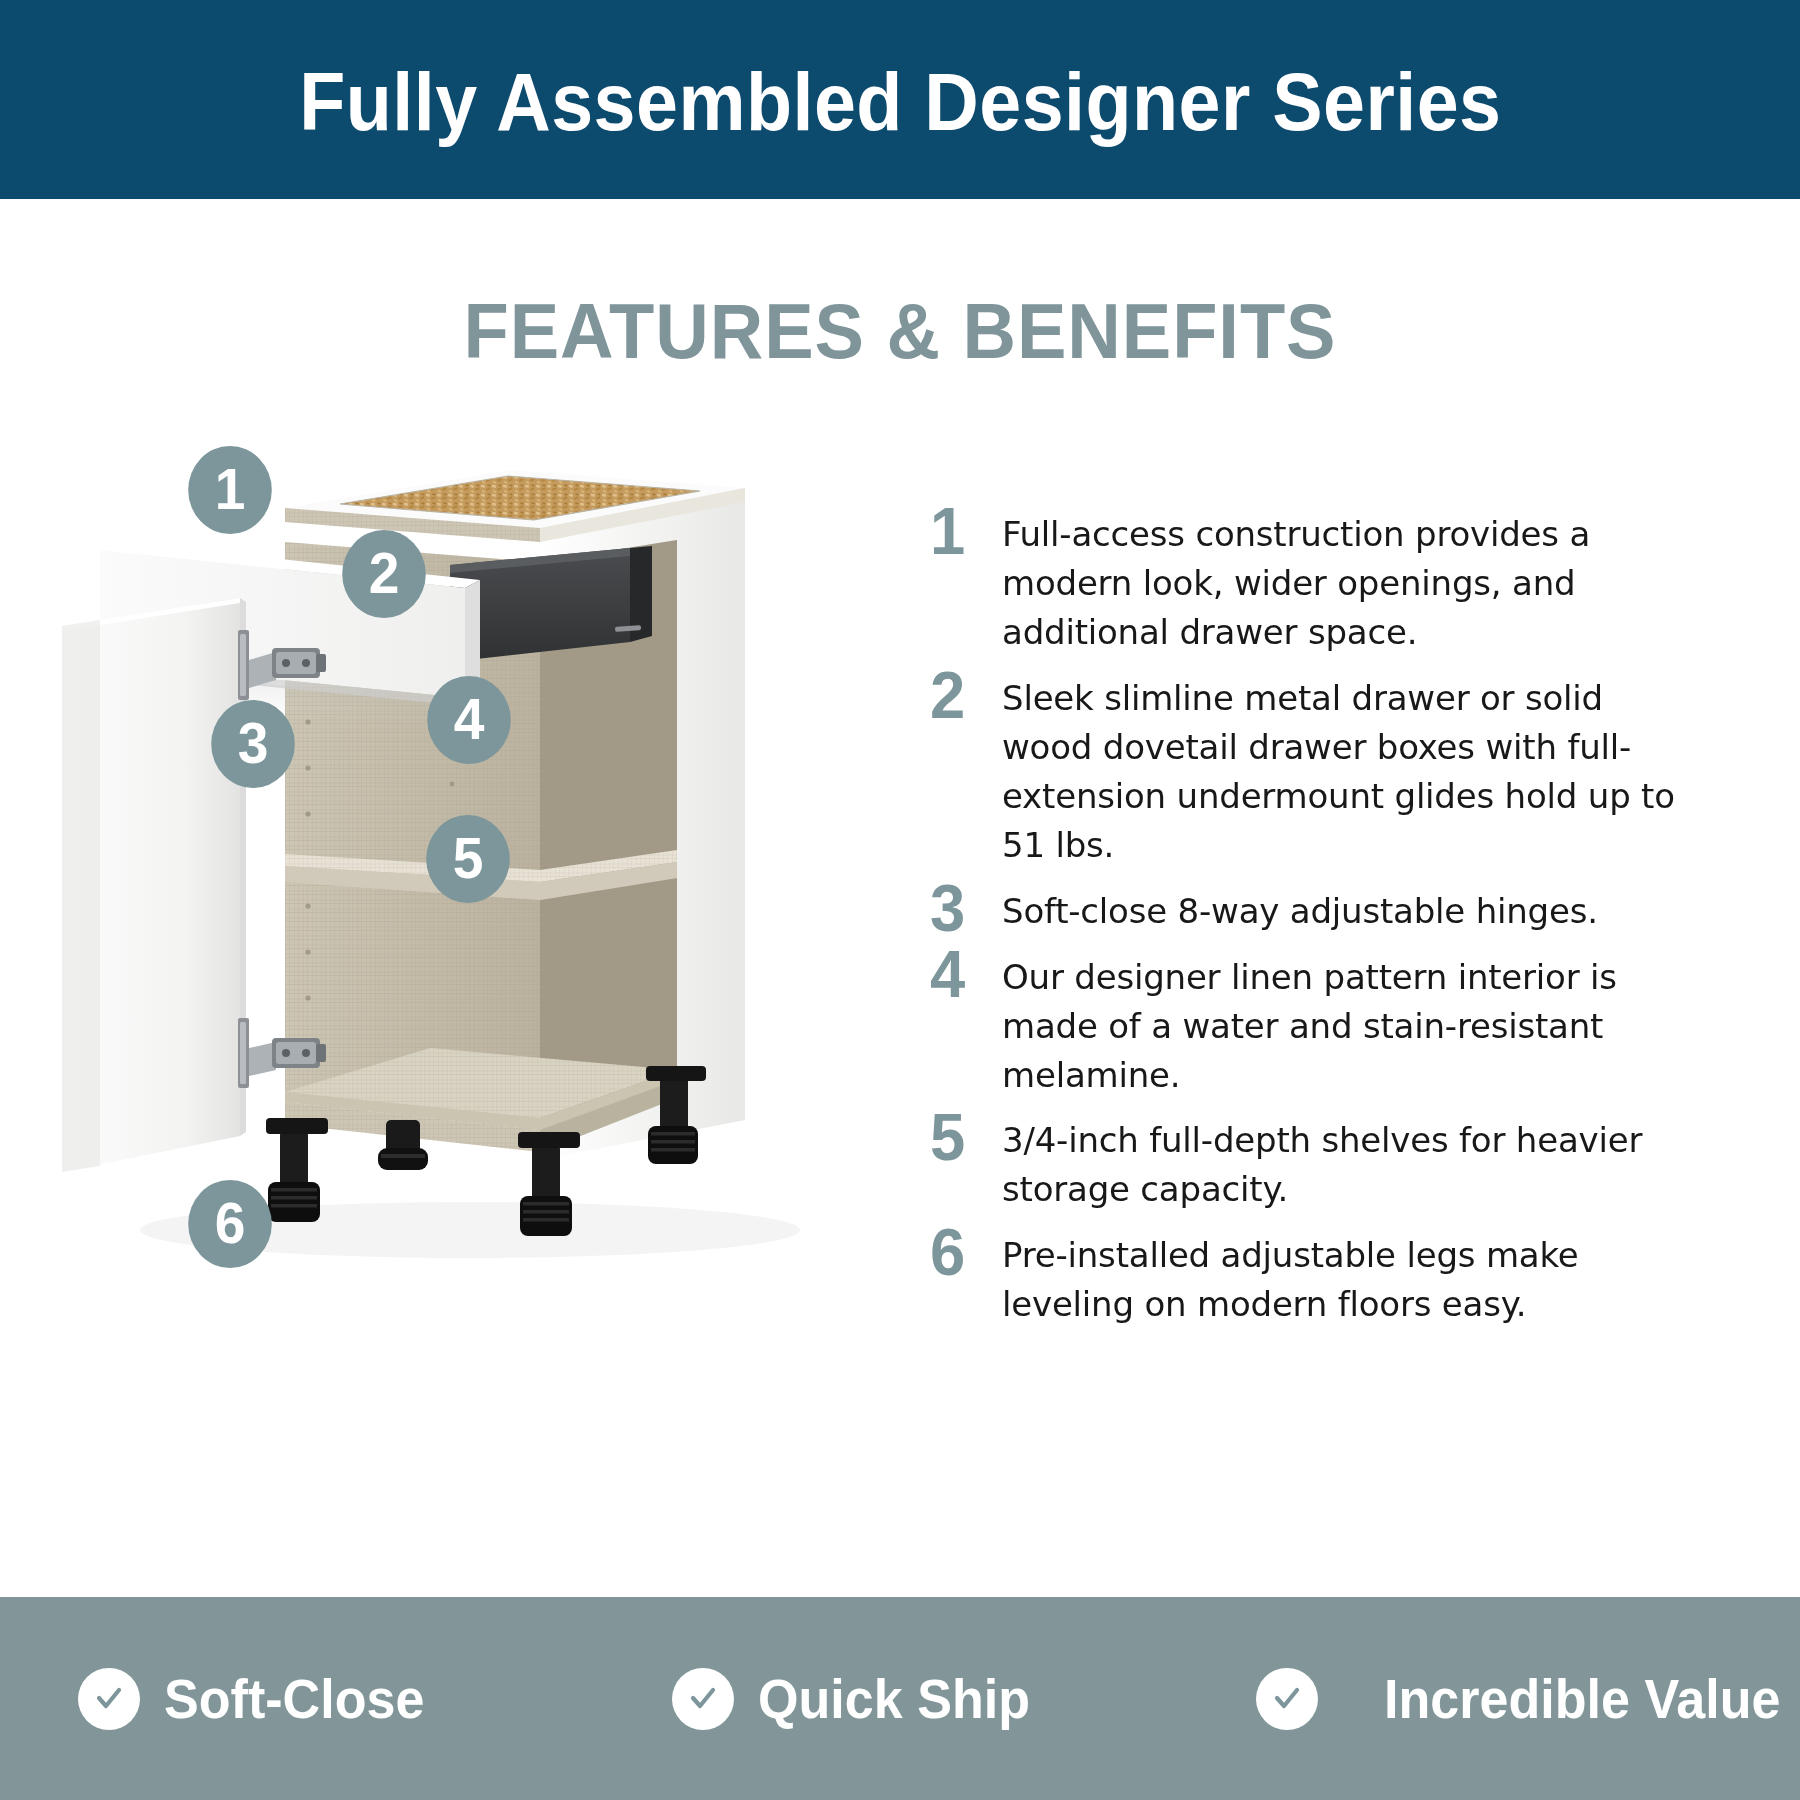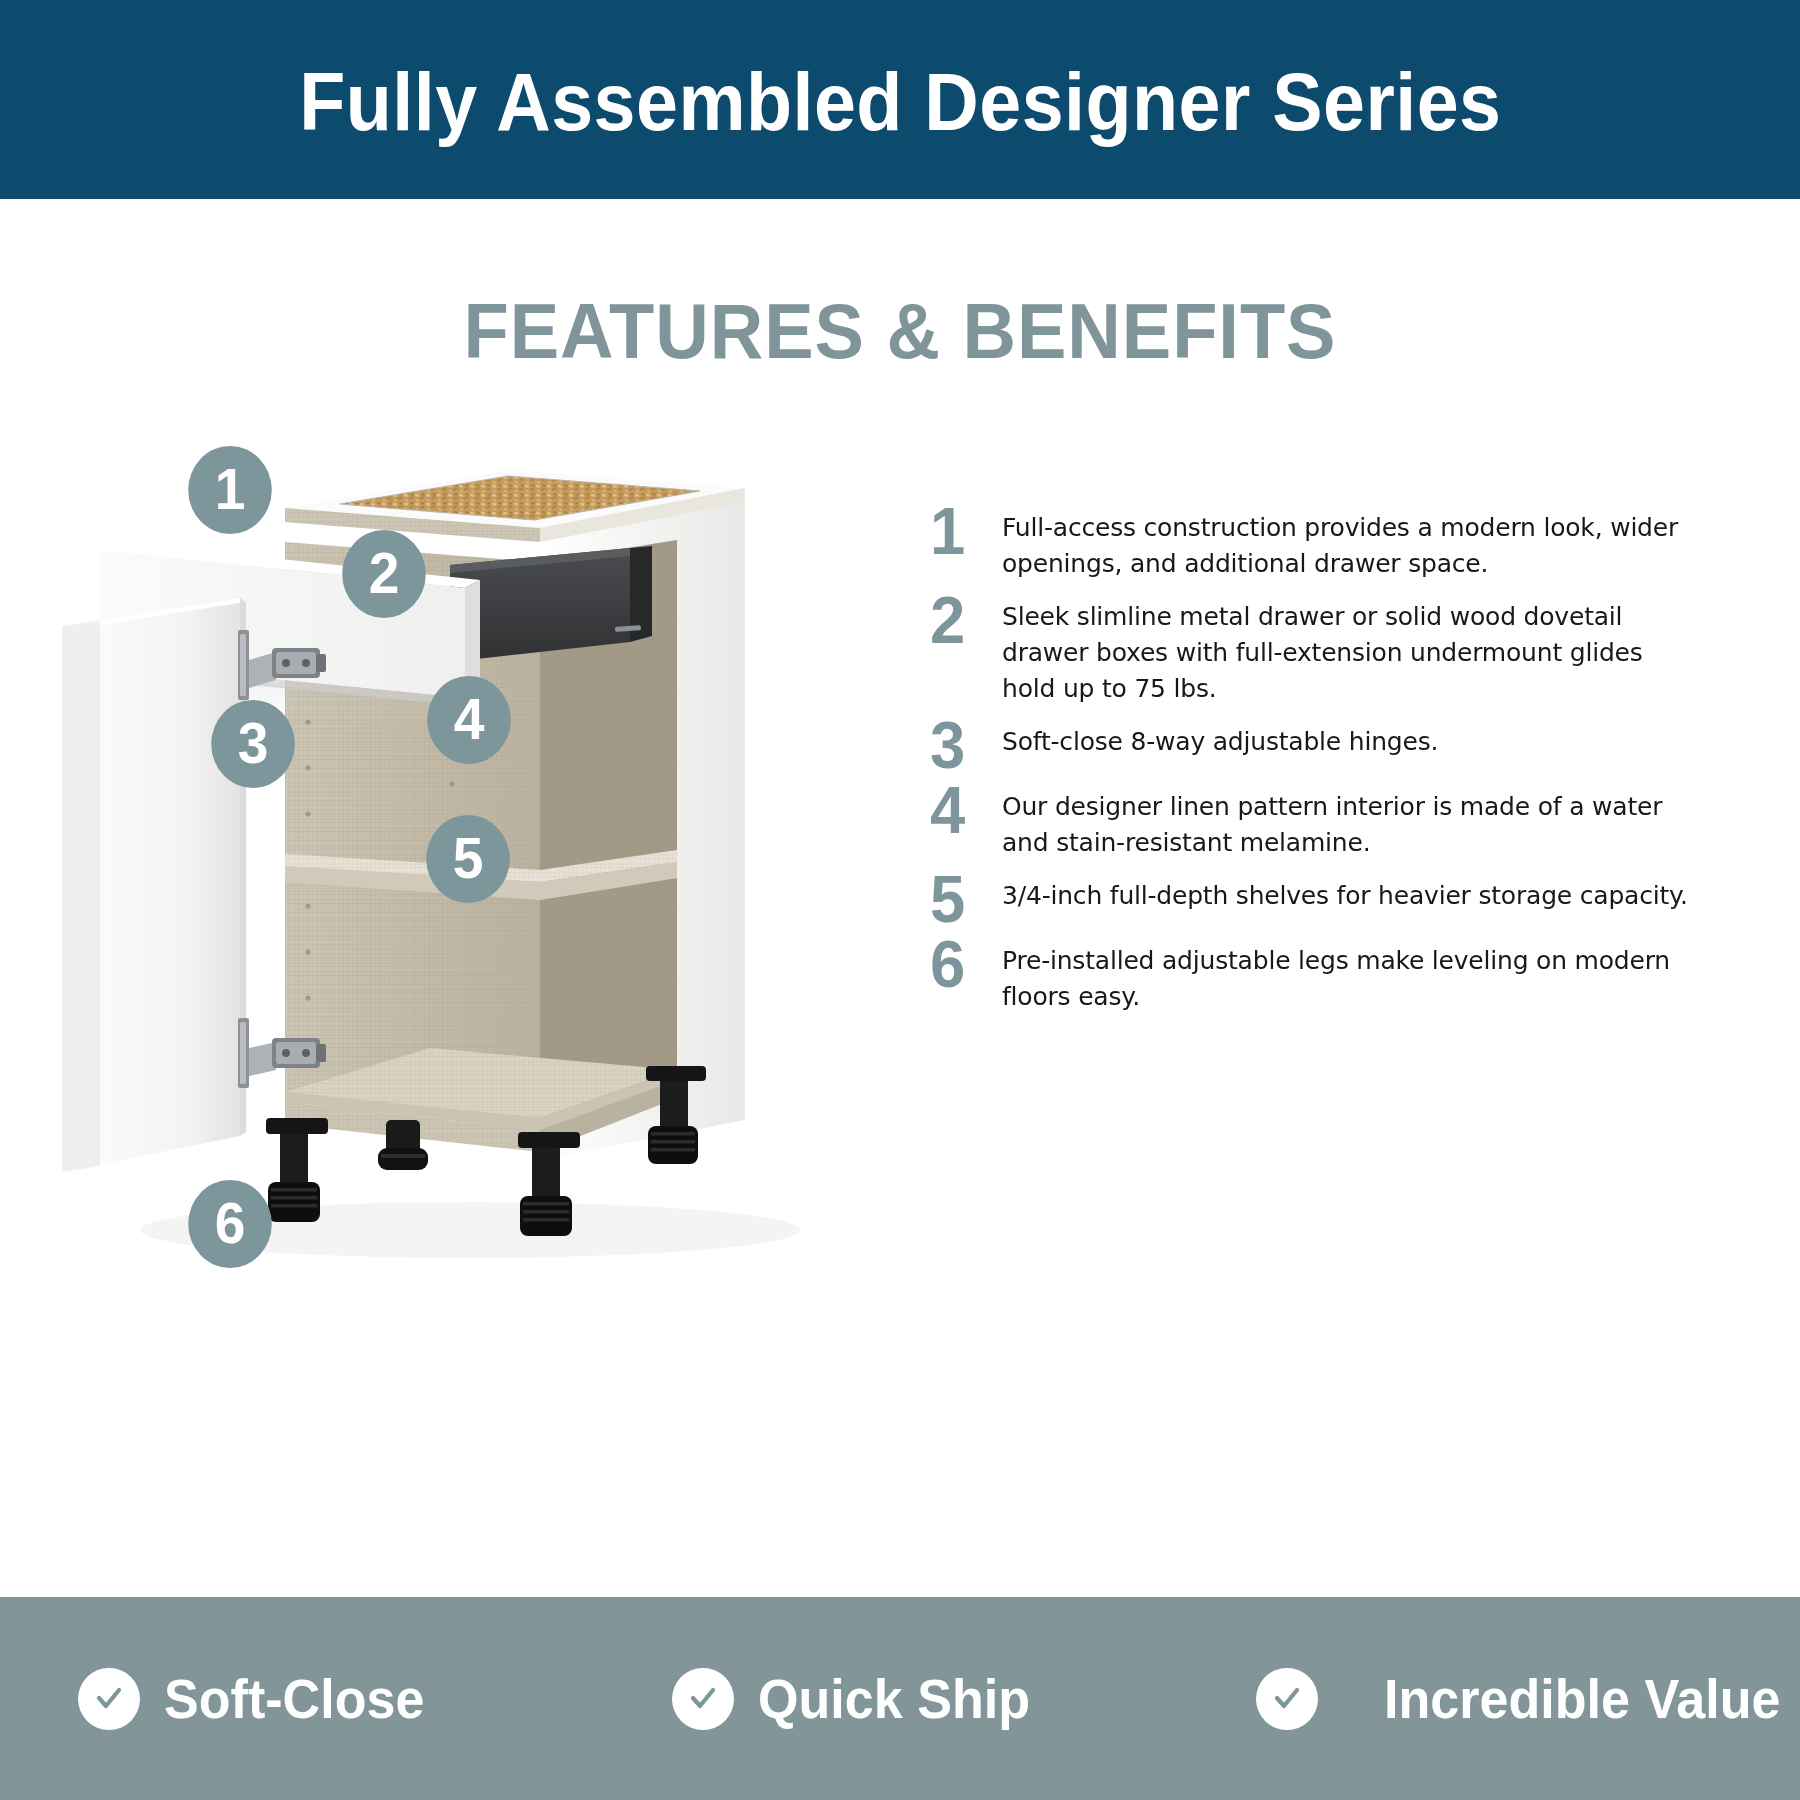--- a/index.html
+++ b/index.html
@@ -61,21 +61,21 @@
     line-height:0.82;
     text-align:left;
     transform:scaleX(0.96);
     transform-origin:left top;
     margin-top:-6px;
   }
   .feature-text{
     flex:1 1 auto;
     color:#181818;
     font-family:"DejaVu Sans","Liberation Sans",sans-serif;
-    font-size:25px;
+    font-size:34px;
     line-height:1.44;
     letter-spacing:-0.2px;
     font-weight:400;
   }
 
   
   .footer-band{
     position:absolute;left:0;bottom:0;width:1800px;height:203px;
     background:#829699;
     display:flex;align-items:center;
@@ -344,21 +344,21 @@
 
 <div class="feature-list">
 
   <div class="feature-row">
     <div class="feature-num">1</div>
     <div class="feature-text">Full-access construction provides a modern look, wider openings, and additional drawer space.</div>
   </div>
 
   <div class="feature-row">
     <div class="feature-num">2</div>
-    <div class="feature-text">Sleek slimline metal drawer or solid wood dovetail drawer boxes with full-extension undermount glides hold up to 75 lbs.</div>
+    <div class="feature-text">Sleek slimline metal drawer or solid wood dovetail drawer boxes with full-extension undermount glides hold up to 51 lbs.</div>
   </div>
 
   <div class="feature-row">
     <div class="feature-num">3</div>
     <div class="feature-text">Soft-close 8-way adjustable hinges.</div>
   </div>
 
   <div class="feature-row">
     <div class="feature-num">4</div>
     <div class="feature-text">Our designer linen pattern interior is made of a water and stain-resistant melamine.</div>

